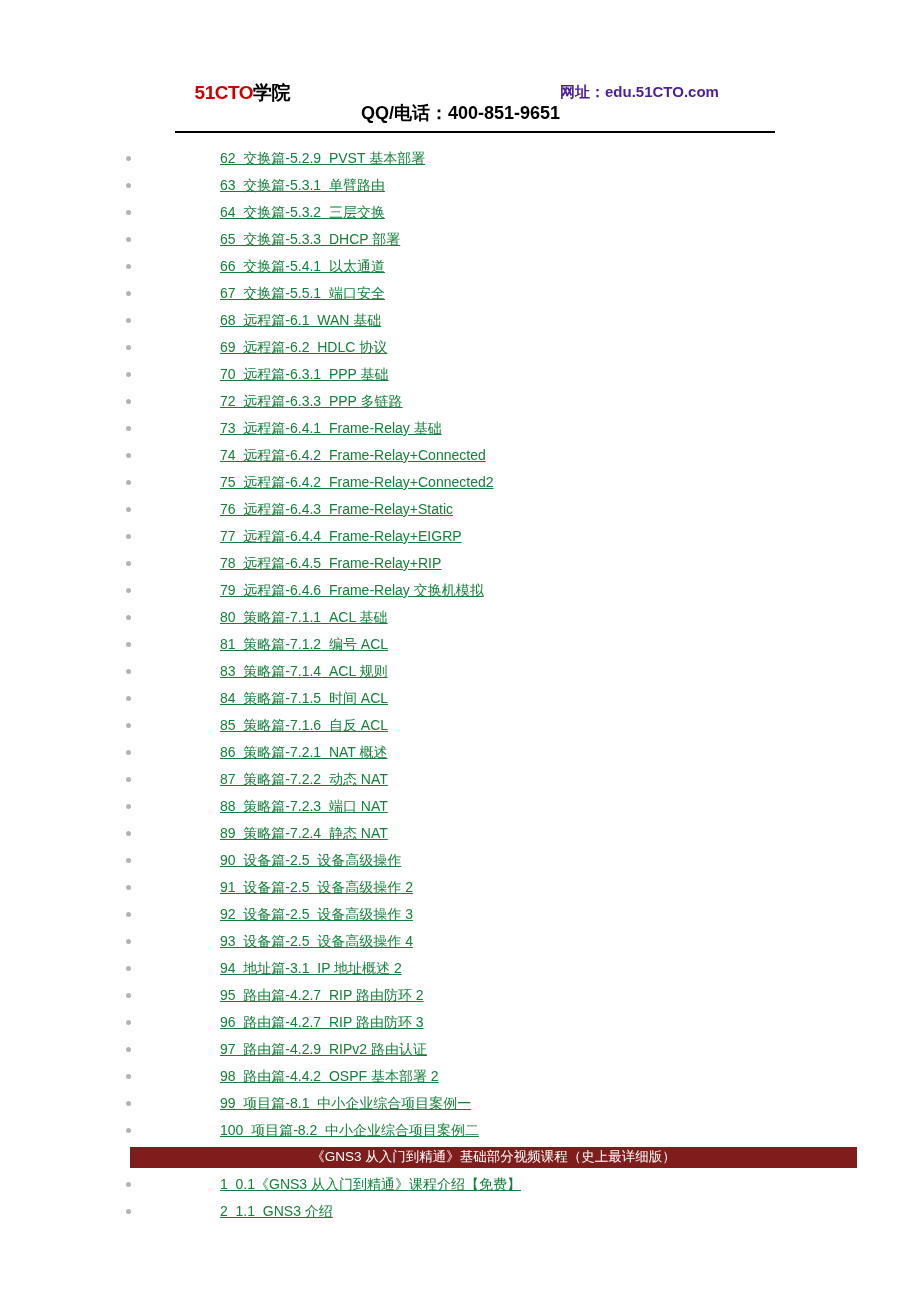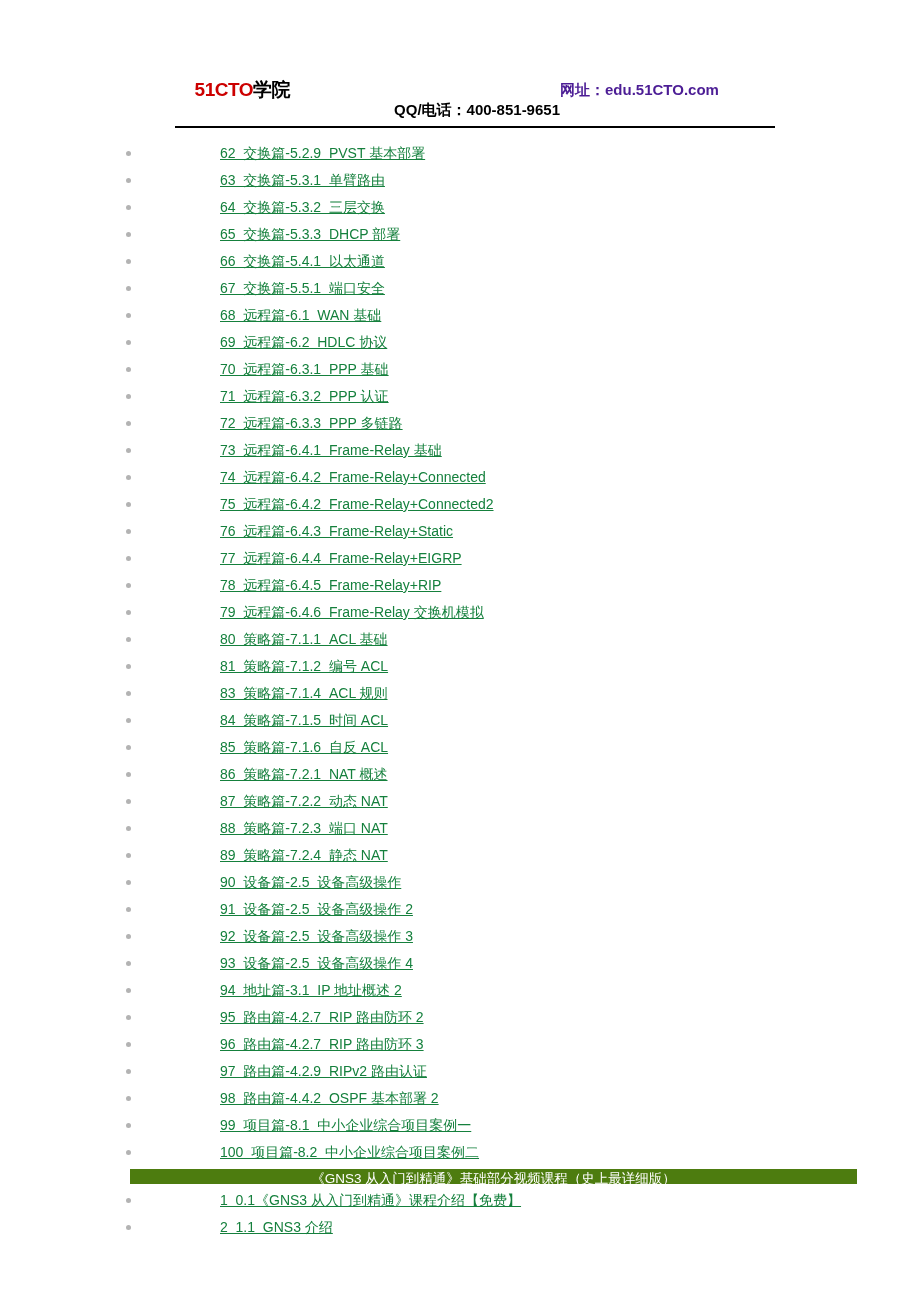--- a/index.html
+++ b/index.html
@@ -27,21 +27,21 @@
     font-size: 19px;
     width: 115px;
     letter-spacing: -0.5px;
   }
   .logo .xy {
     color: #000;
     font-weight: bold;
   }
   .qq {
     font-weight: bold;
-    font-size: 15px;
+    font-size: 18px;
     color: #000;
     width: 270px;
     margin-top: 41px;
   }
   .site {
     font-weight: bold;
     font-size: 15px;
     color: #4c1d95;
   }
   .list {
@@ -63,24 +63,24 @@
     margin-right: 89px;
     flex-shrink: 0;
   }
   .link {
     color: #15803d;
     text-decoration: underline;
     cursor: pointer;
     white-space: pre;
   }
   .section-title {
-    background: #4d7c0f;
+    background: #7f1d1d;
     color: #fff;
     text-align: center;
-    height: 15px;
+    height: 21px;
     line-height: 20px;
     font-size: 13.5px;
     margin: 3px 63px 3px 130px;
   }
 </style>
 </head>
 <body>
 
 <div class="page">
 
@@ -124,24 +124,20 @@
       <li>
         <span class="bullet"></span>
         <a class="link">69  远程篇-6.2  HDLC 协议</a>
       </li>
       <li>
         <span class="bullet"></span>
         <a class="link">70  远程篇-6.3.1  PPP 基础</a>
       </li>
       <li>
         <span class="bullet"></span>
-        <a class="link">71  远程篇-6.3.2  PPP 认证</a>
-      </li>
-      <li>
-        <span class="bullet"></span>
         <a class="link">72  远程篇-6.3.3  PPP 多链路</a>
       </li>
       <li>
         <span class="bullet"></span>
         <a class="link">73  远程篇-6.4.1  Frame-Relay 基础</a>
       </li>
       <li>
         <span class="bullet"></span>
         <a class="link">74  远程篇-6.4.2  Frame-Relay+Connected</a>
       </li>

